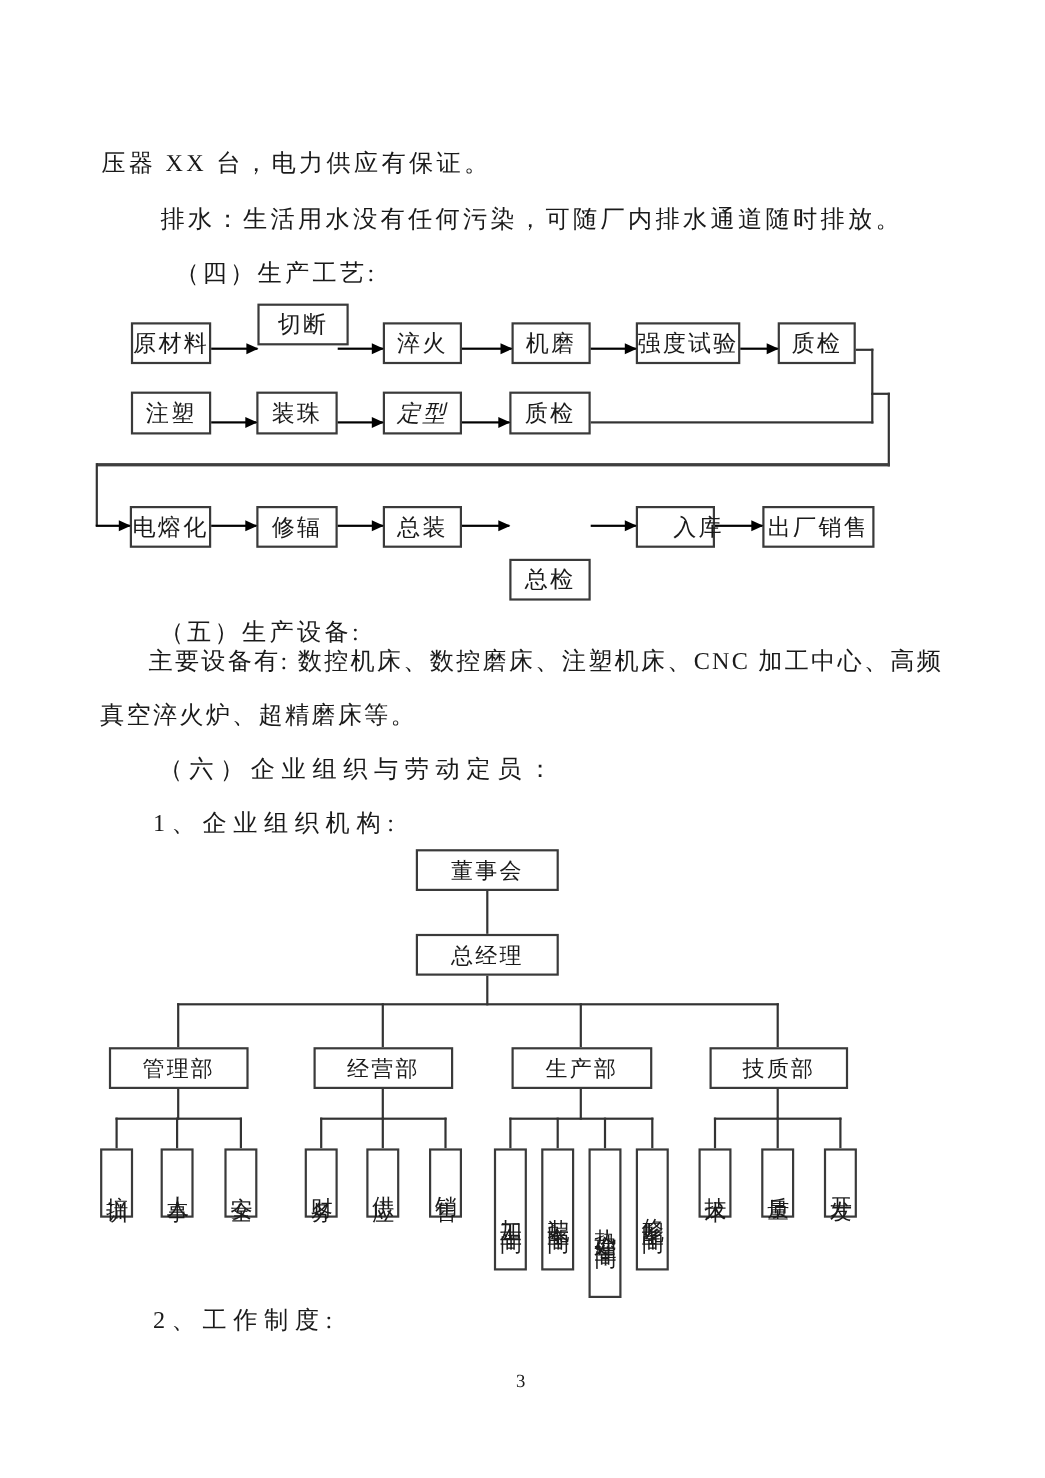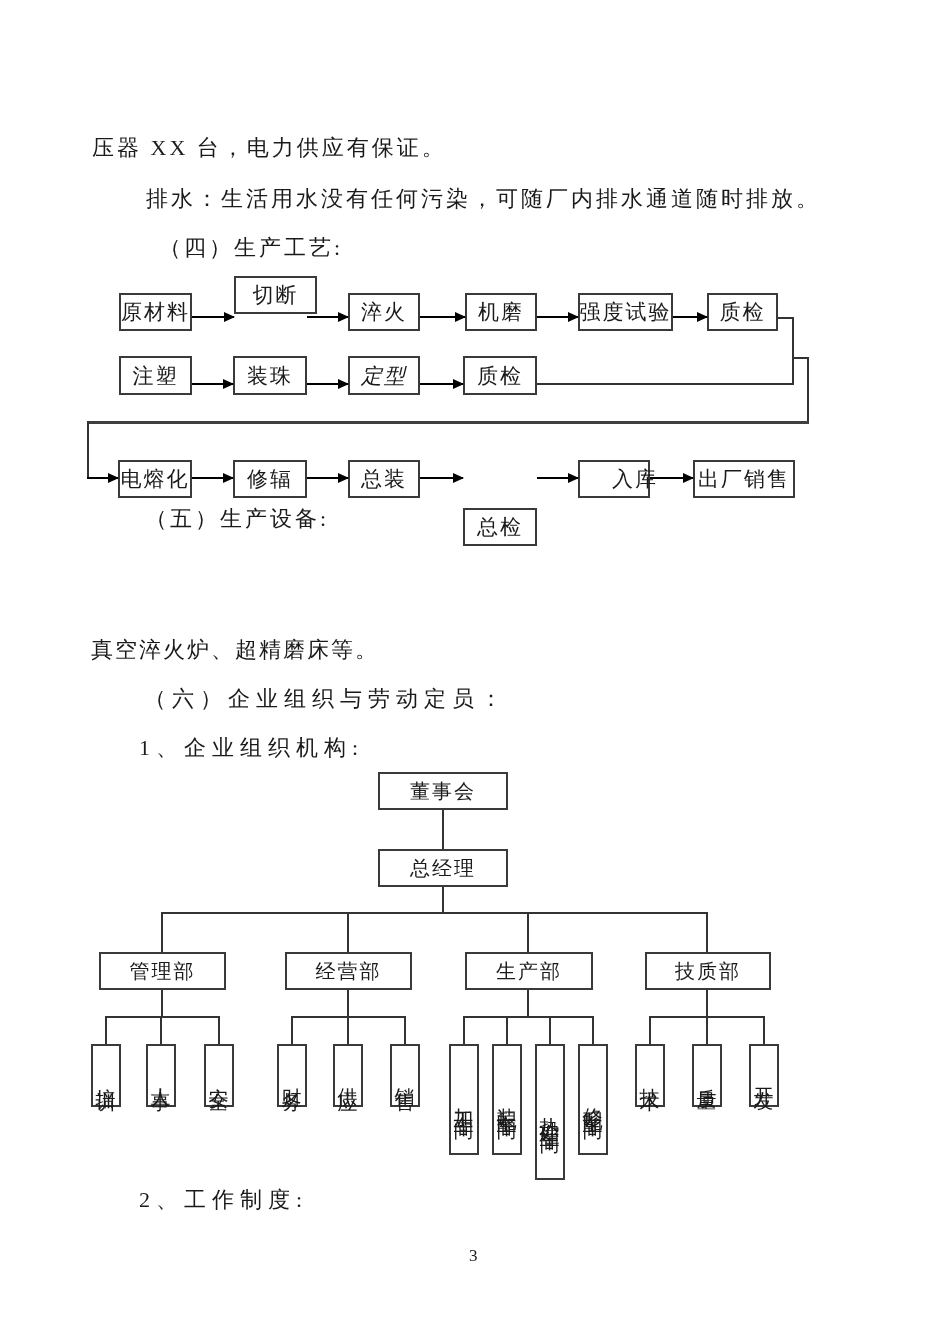--- a/index.html
+++ b/index.html
@@ -78,21 +78,22 @@
   <div class="fbox" style="left:463px;top:460px;width:74px;height:38px;margin-top:48px;">总检</div>
   <div class="fbox" style="left:578px;top:460px;width:72px;height:38px;padding-left:42px;">入库</div>
   <div class="fbox" style="left:693px;top:460px;width:102px;height:38px;">出厂销售</div>
   <div class="arrow" style="left:87px;top:477px;width:31px;"></div>
   <div class="arrow" style="left:192px;top:477px;width:41px;"></div>
   <div class="arrow" style="left:307px;top:477px;width:41px;"></div>
   <div class="arrow" style="left:420px;top:477px;width:43px;"></div>
   <div class="arrow" style="left:537px;top:477px;width:41px;"></div>
   <div class="arrow" style="left:650px;top:477px;width:43px;"></div>
 
-  <div class="txt" style="left:145px;top:504px;">（五）生产设备:</div>
+  <div class="txt" style="left:145px;top:560px;">（五）生产设备:</div>
+  <div class="txt tight" style="left:135px;top:586px;">主要设备有: 数控机床、数控磨床、注塑机床、CNC 加工中心、高频</div>
   <div class="txt tight" style="left:91px;top:635px;">真空淬火炉、超精磨床等。</div>
   <div class="txt wide" style="left:144px;top:684px;">（六）企业组织与劳动定员：</div>
   <div class="txt wide" style="left:139px;top:733px;">1、企业组织机构:</div>
 
   <div class="obox" style="left:378px;top:772px;width:130px;height:38px;">董事会</div>
   <div class="vline" style="left:442px;top:810px;height:39px;"></div>
   <div class="obox" style="left:378px;top:849px;width:130px;height:38px;">总经理</div>
   <div class="vline" style="left:442px;top:887px;height:27px;"></div>
   <div class="hline" style="left:161px;top:912px;width:547px;"></div>
   <div class="vline" style="left:161px;top:912px;height:40px;"></div>

